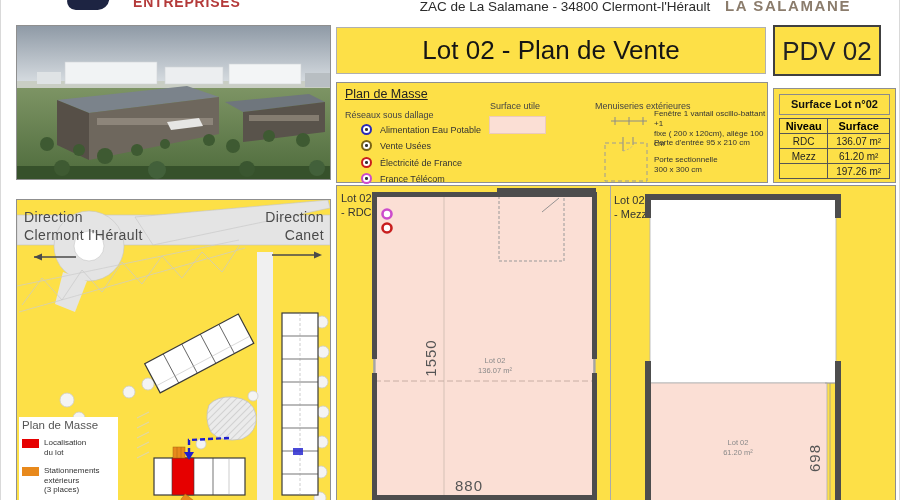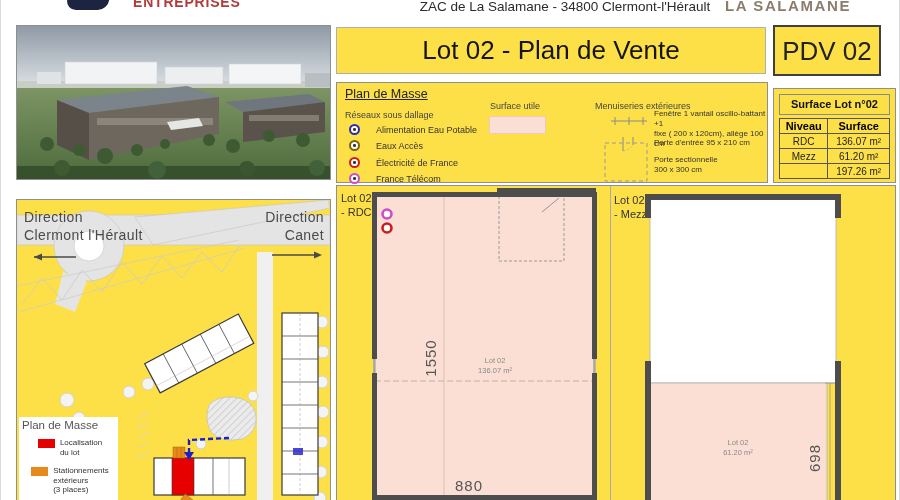--- a/index.html
+++ b/index.html
@@ -15,21 +15,21 @@
   #hdr-brand{left:722px;top:-3px;width:130px;text-align:center;font-size:15px;font-weight:bold;letter-spacing:1.6px;}
   
   #title-box{left:335px;top:27px;width:430px;height:47px;border:1.5px solid #b0b0b0;}
   #title-box div{line-height:45px;text-align:center;font-size:26px;color:#151515;}
   #pdv-box{left:772px;top:25px;width:108px;height:51px;border:2px solid #404040;}
   #pdv-box div{line-height:48px;text-align:center;font-size:26px;color:#222;}
   
   #legend{left:335px;top:82px;width:432px;height:101px;}
   #legend-heading{left:8px;top:4px;font-size:12.5px;color:#222;text-decoration:underline;}
   #networks-heading{left:8px;top:27px;font-size:9px;color:#444;}
-  .net-row{position:absolute;left:12px;display:flex;align-items:flex-end;gap:16px;}
+  .net-row{position:absolute;left:24px;display:flex;align-items:flex-end;gap:8px;}
   .ring{width:7px;height:7px;border-radius:50%;border:2.2px solid #888;background:#fff;display:flex;align-items:center;justify-content:center;}
   .ring i{width:2.5px;height:2.5px;border-radius:50%;background:#333;}
   .net-label{font-size:9px;color:#333;}
   #surface-heading{left:153px;top:18px;font-size:9px;color:#444;}
   #surface-swatch{left:152px;top:33px;width:55px;height:16px;border:.5px solid #eccabc;}
   #joinery-heading{left:258px;top:18px;font-size:9px;color:#444;}
   .joinery-label{position:absolute;left:317px;font-size:8px;color:#333;line-height:1.25;}
   
   #surface-panel{left:772px;top:88px;width:123px;height:95px;padding:5px;}
   #surface-title{border:1.5px solid #8a8a8a;height:19px;line-height:19px;text-align:center;font-weight:bold;font-size:11px;color:#111;}
@@ -41,21 +41,21 @@
   
   #photo-panel{left:15px;top:25px;width:315px;height:155px;}
   #site-panel{left:15px;top:199px;width:315px;height:316px;}
   .dir{position:absolute;font-size:14px;color:#4a4a4a;line-height:1.25;letter-spacing:.4px;}
   #dir-left{left:7px;top:9px;width:170px;}
   #dir-right{right:6px;top:9px;width:120px;text-align:right;}
   #dir-arrow-left{left:9px;top:52px;}
   #dir-arrow-right{right:8px;top:50px;}
   #site-legend{position:absolute;left:2px;top:217px;width:96px;background:#fff;padding:2px 0 0 3px;}
   #site-legend-heading{font-size:11.5px;color:#555;margin-bottom:7px;}
-  .sl-row{display:flex;gap:5px;margin-bottom:9px;align-items:flex-start;justify-content:center;}
+  .sl-row{display:flex;gap:5px;margin-bottom:9px;align-items:flex-start;}
   .swatch{width:17px;height:9px;flex:0 0 auto;margin-top:1px;}
   .sl-label{font-size:8px;color:#333;line-height:1.2;}
   
   #plans-panel{left:335px;top:185px;width:560px;height:316px;}
   #plans-divider{position:absolute;left:273px;top:0;width:1px;height:316px;background:#aaa;}
   .plan-label{position:absolute;font-size:11px;color:#333;line-height:1.25;}
   #rdc-label{left:4px;top:6px;}
   #mezz-label{left:277px;top:8px;}
   svg text{font-family:"Liberation Sans",sans-serif;}
 </style>
@@ -83,21 +83,21 @@
     <div class="net-row" style="top:41px">
       <span class="ring" style="border-color: rgb(42, 42, 184);">
           <i></i>
         </span>
       <span class="net-label">Alimentation Eau Potable</span>
     </div>
     <div class="net-row" style="top:57px">
       <span class="ring" style="border-color: rgb(122, 100, 20);">
           <i></i>
         </span>
-      <span class="net-label">Eaux Accès</span>
+      <span class="net-label">Vente Usées</span>
     </div>
     <div class="net-row" style="top:74px">
       <span class="ring" style="border-color: rgb(200, 30, 30);">
           <i></i>
         </span>
       <span class="net-label">Électricité de France</span>
     </div>
     <div class="net-row" style="top:90px">
       <span class="ring" style="border-color: rgb(204, 76, 204);">
           <i></i>

